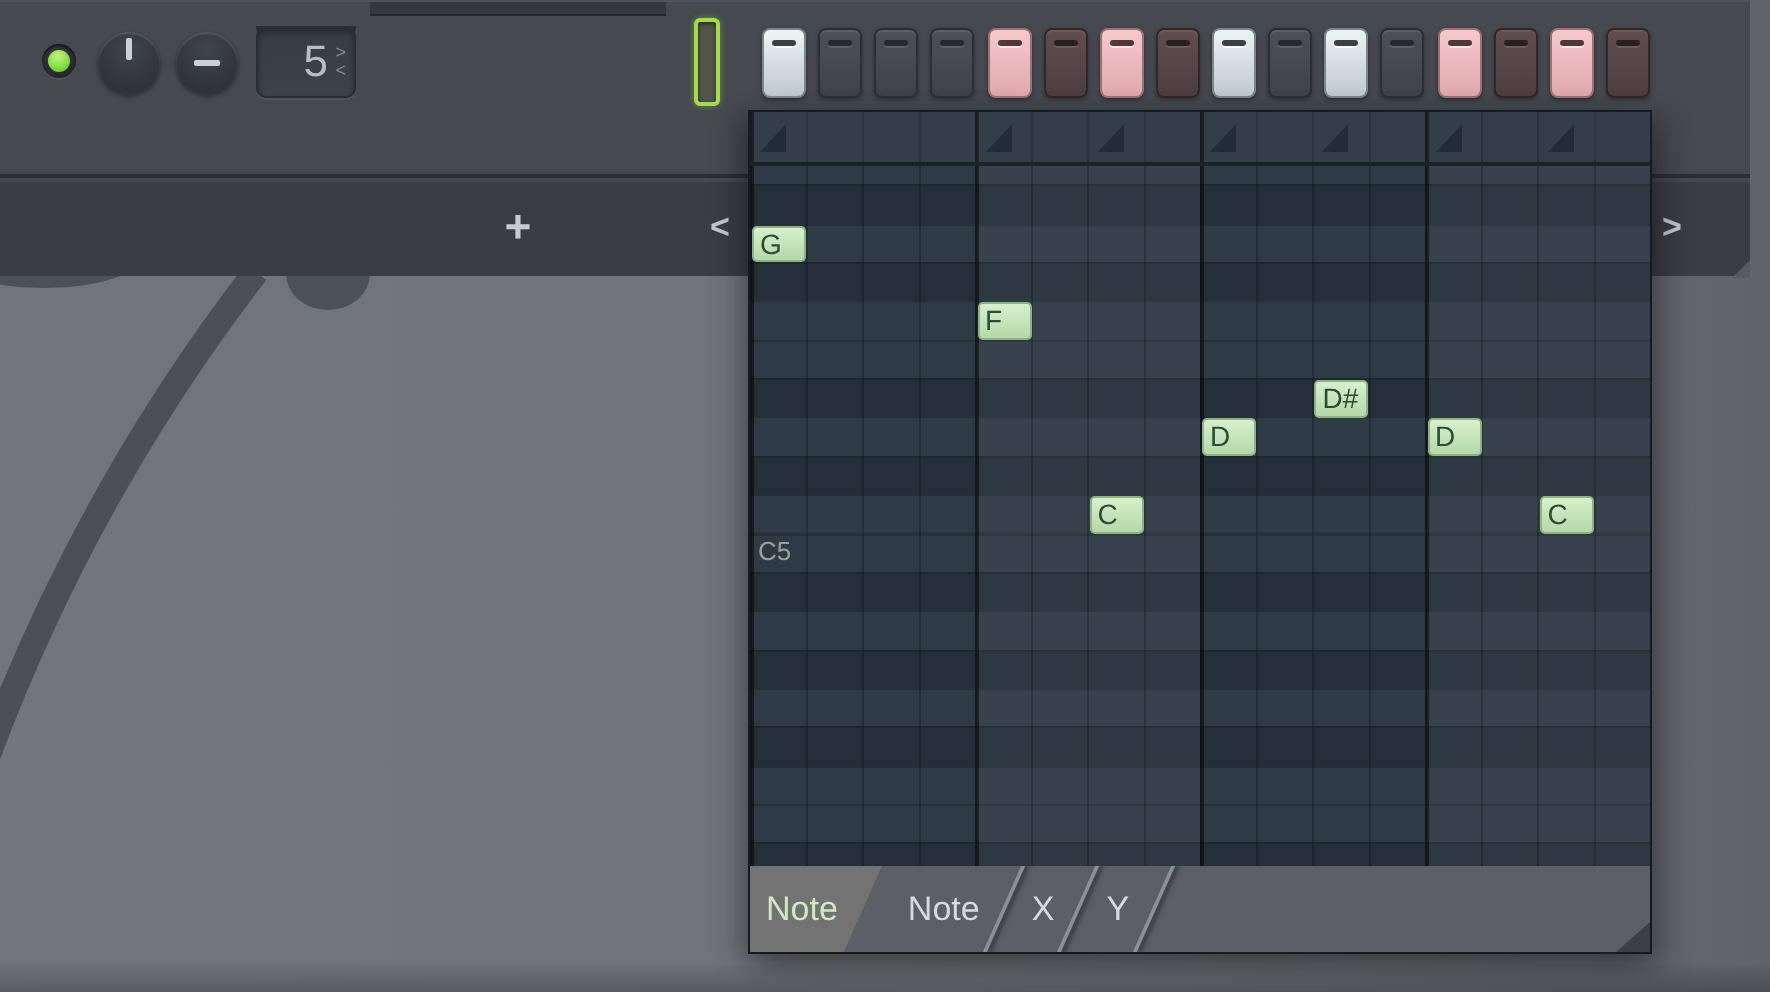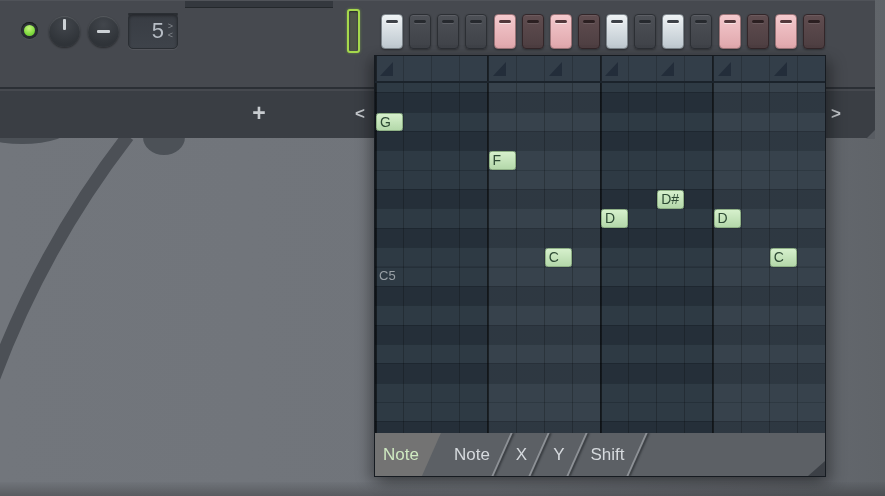--- a/index.html
+++ b/index.html
@@ -209,16 +209,15 @@
       <div class="note" style="left: 226px; top: 126.45px;">D</div>
       <div class="note" style="left: 282.25px; top: 107.1px;">D#</div>
       <div class="note" style="left: 338.5px; top: 126.45px;">D</div>
       <div class="note" style="left: 394.75px; top: 165.15px;">C</div>
     </div>
   <div class="ed-tabs">
     <div class="tab active">Note</div>
       <div class="tab">Note</div>
       <div class="tab">X</div>
       <div class="tab">Y</div>
-      <div class="tab">Shift</div>
       <div class="tabs-corner"></div>
   </div>
 </div>
 
 </body></html>

